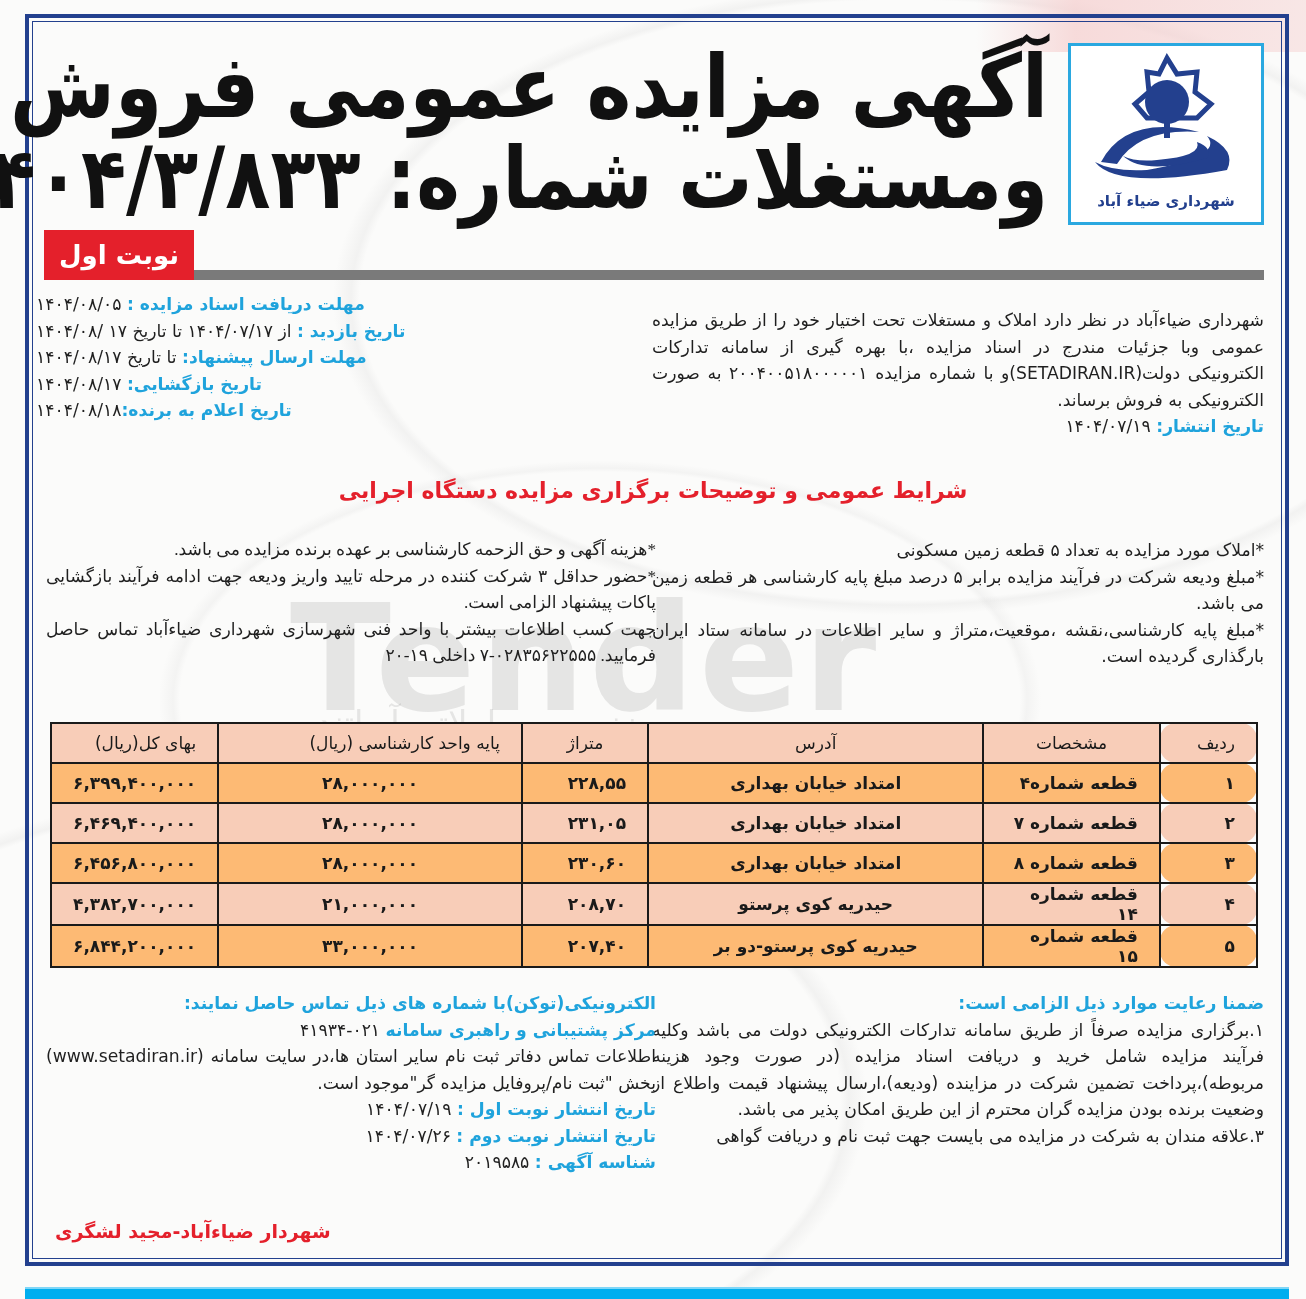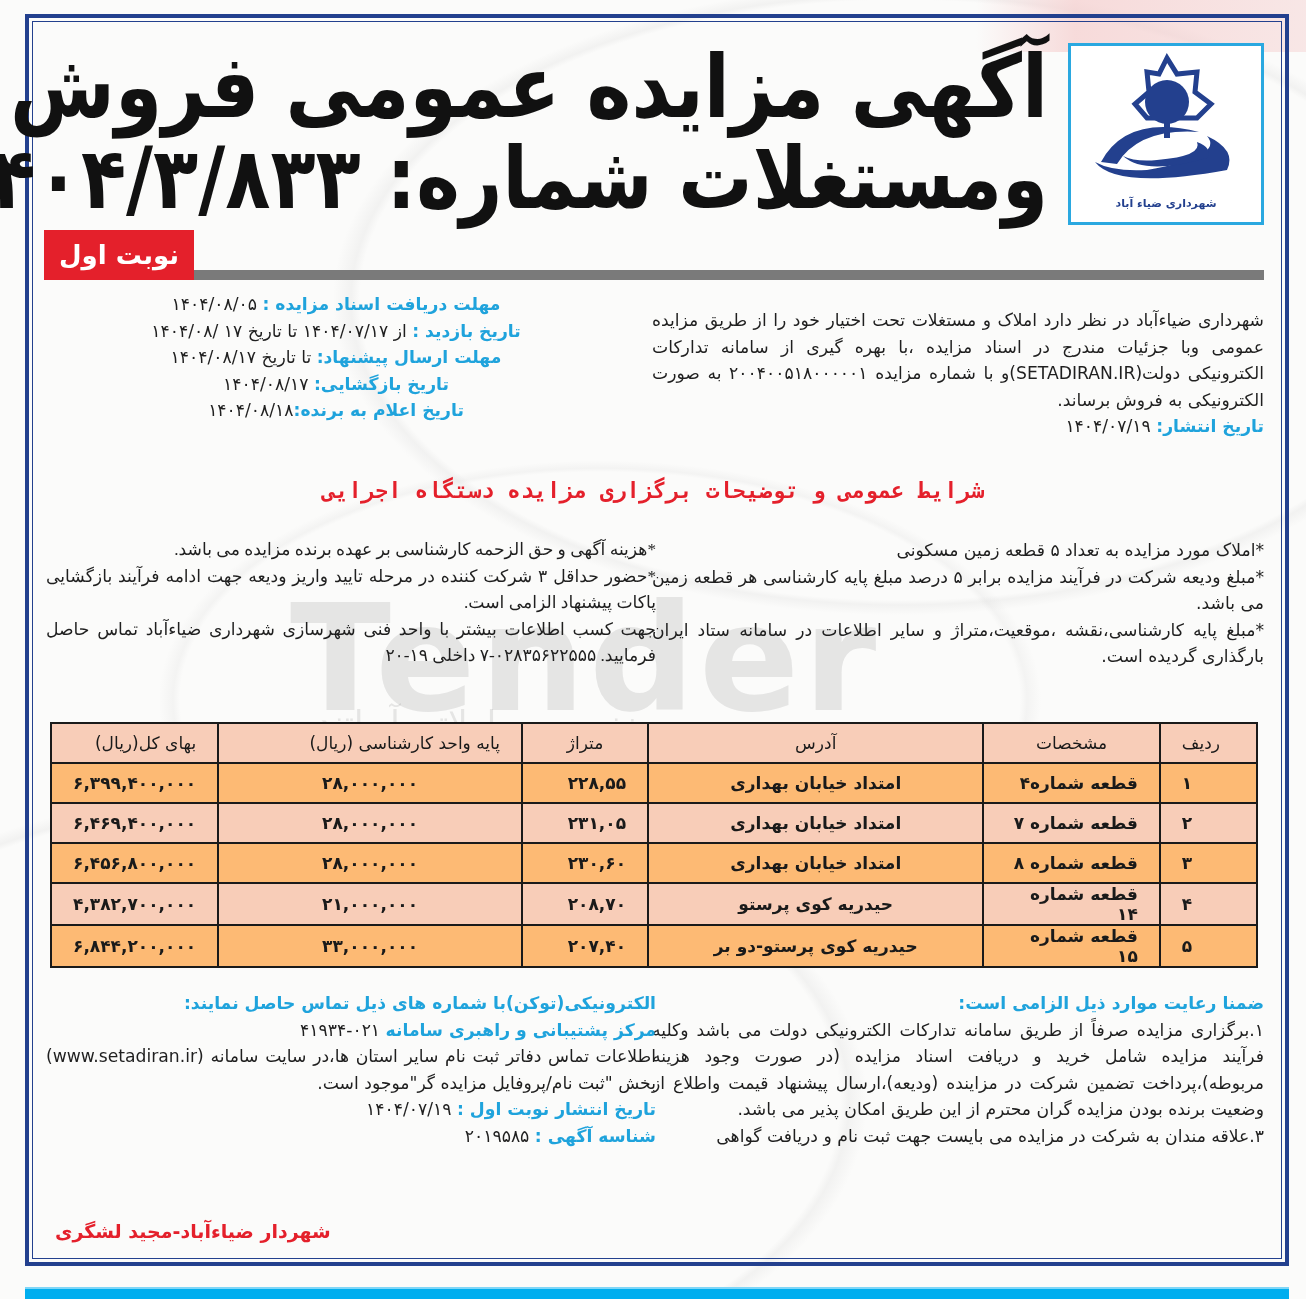--- a/index.html
+++ b/index.html
@@ -32,21 +32,21 @@
     position: absolute; left: 25px; top: 1287px; width: 1264px; height: 14px;
     background: #00aeef; border-top: 2px solid #7fd6f7;
   }
   .logo-box {
     position: absolute; left: 1068px; top: 43px; width: 196px; height: 182px;
     border: 3px solid #2aa8e0; background: #fff; box-sizing: border-box;
   }
   .logo-box svg { position: absolute; left: 16px; top: 6px; }
   .logo-text {
     position: absolute; bottom: 12px; left: 0; right: 0; text-align: center;
-    direction: rtl; font-weight: bold; font-size: 11px; color: #23408e;
+    direction: rtl; font-weight: bold; font-size: 15px; color: #23408e;
   }
   .title {
     position: absolute; right: 258px; direction: rtl; text-align: right;
     font-family: "DejaVu Sans", sans-serif; font-weight: 900; color: #111;
     letter-spacing: -2px; white-space: nowrap;
     transform-origin: right center;
   }
   .title-1 { top: 42px; font-size: 76px; transform: scaleY(1.15); }
   .title-2 { top: 135px; font-size: 74px; transform: scaleY(1.15); }
   .round-bar {
@@ -57,25 +57,25 @@
     position: absolute; left: 44px; top: 230px; width: 150px; height: 50px;
     background: #e4202b; color: #fff; font-weight: bold; font-size: 26px;
     direction: rtl; text-align: center; line-height: 50px;
   }
   .rtl { direction: rtl; text-align: justify; }
   .para {
     position: absolute; font-size: 17.2px; line-height: 26.5px; color: #1f1f1f;
   }
   .lbl-blue { color: #1fa3dc; font-weight: bold; }
   .intro { right: 42px; top: 307px; width: 612px; text-align: justify; text-align-last: right; }
-  .dates { right: 670px; top: 291px; width: 600px; text-align: center; }
+  .dates { right: 670px; top: 291px; width: 600px; text-align: left; }
   .dates div, .pubdate { white-space: nowrap; }
   .section-title {
     position: absolute; left: 0; right: 0; top: 478px; text-align: center;
-    direction: rtl; font-size: 22px; font-weight: bold; color: #e4202b; font-family: Liberation Mono, monospace;
+    direction: rtl; font-size: 22px; font-weight: bold; color: #e4202b;
   }
   .cond-right { right: 42px; top: 537px; width: 612px; text-align-last: right; }
   .cond-left { right: 650px; top: 537px; width: 610px; text-align-last: right; font-family: Liberation Serif, serif; }
   .wm-tender {
     position: absolute; left: 290px; top: 585px; font-size: 148px; font-weight: bold;
     color: rgba(150,150,150,0.22); letter-spacing: 4px; pointer-events: none;
     font-family: "DejaVu Sans", sans-serif; line-height: 1;
   }
   .wm-sub {
     position: absolute; left: 300px; top: 703px; font-size: 34px;
@@ -84,21 +84,21 @@
   table.lots {
     position: absolute; left: 50px; top: 722px; width: 1208px;
     border-collapse: collapse; direction: rtl; font-size: 17px;
   }
   table.lots th, table.lots td {
     border: 2px solid #1a1a1a; height: 38px; padding: 0 21px; font-weight: bold;
   }
   table.lots th { background: #f8cdb8; font-weight: normal; font-size: 17px; }
   table.lots tr.blue td { background: #fdba74; }
   table.lots tr.salmon td { background: #f8cdb8; }
-  .c-row { width: 55px; text-align: left; }
+  .c-row { width: 55px; text-align: right; border-radius: 16px; }
   .c-spec { width: 140px; text-align: right; }
   .c-addr { width: 320px; text-align: center; }
   .c-area { width: 85px; text-align: right; }
   .c-unit { width: 280px; text-align: center; }
   .c-total { text-align: center; }
   th.c-total, th.c-unit { text-align: right; }
   th.c-area { text-align: center; }
   .notes-right { right: 42px; top: 990px; width: 612px; text-align-last: right; }
   .notes-left { right: 650px; top: 990px; width: 610px; text-align-last: right; }
   .signature {
@@ -239,19 +239,22 @@
 <div class="para rtl notes-left">
   <div class="lbl-blue">الکترونیکی(توکن)با شماره های ذیل تماس حاصل نمایند:</div>
   <div>
     <span class="lbl-blue">مرکز پشتیبانی و راهبری سامانه</span><span> ۰۲۱-۴۱۹۳۴</span>
   </div>
   <div>اطلاعات تماس دفاتر ثبت نام سایر استان ها،در سایت سامانه (www.setadiran.ir) بخش "ثبت نام/پروفایل مزایده گر"موجود است.</div>
   <div>
     <span class="lbl-blue">تاریخ انتشار نوبت اول :</span><span> ۱۴۰۴/۰۷/۱۹</span>
   </div>
   <div>
+    <span class="lbl-blue">تاریخ انتشار نوبت دوم :</span><span> ۱۴۰۴/۰۷/۲۶</span>
+  </div>
+  <div>
     <span class="lbl-blue">شناسه آگهی :</span><span> ۲۰۱۹۵۸۵</span>
   </div>
 </div>
 
 <div class="signature">شهردار ضیاءآباد-مجید لشگری</div>
 
 <div class="bottom-bar"></div>
 
 </body></html>

